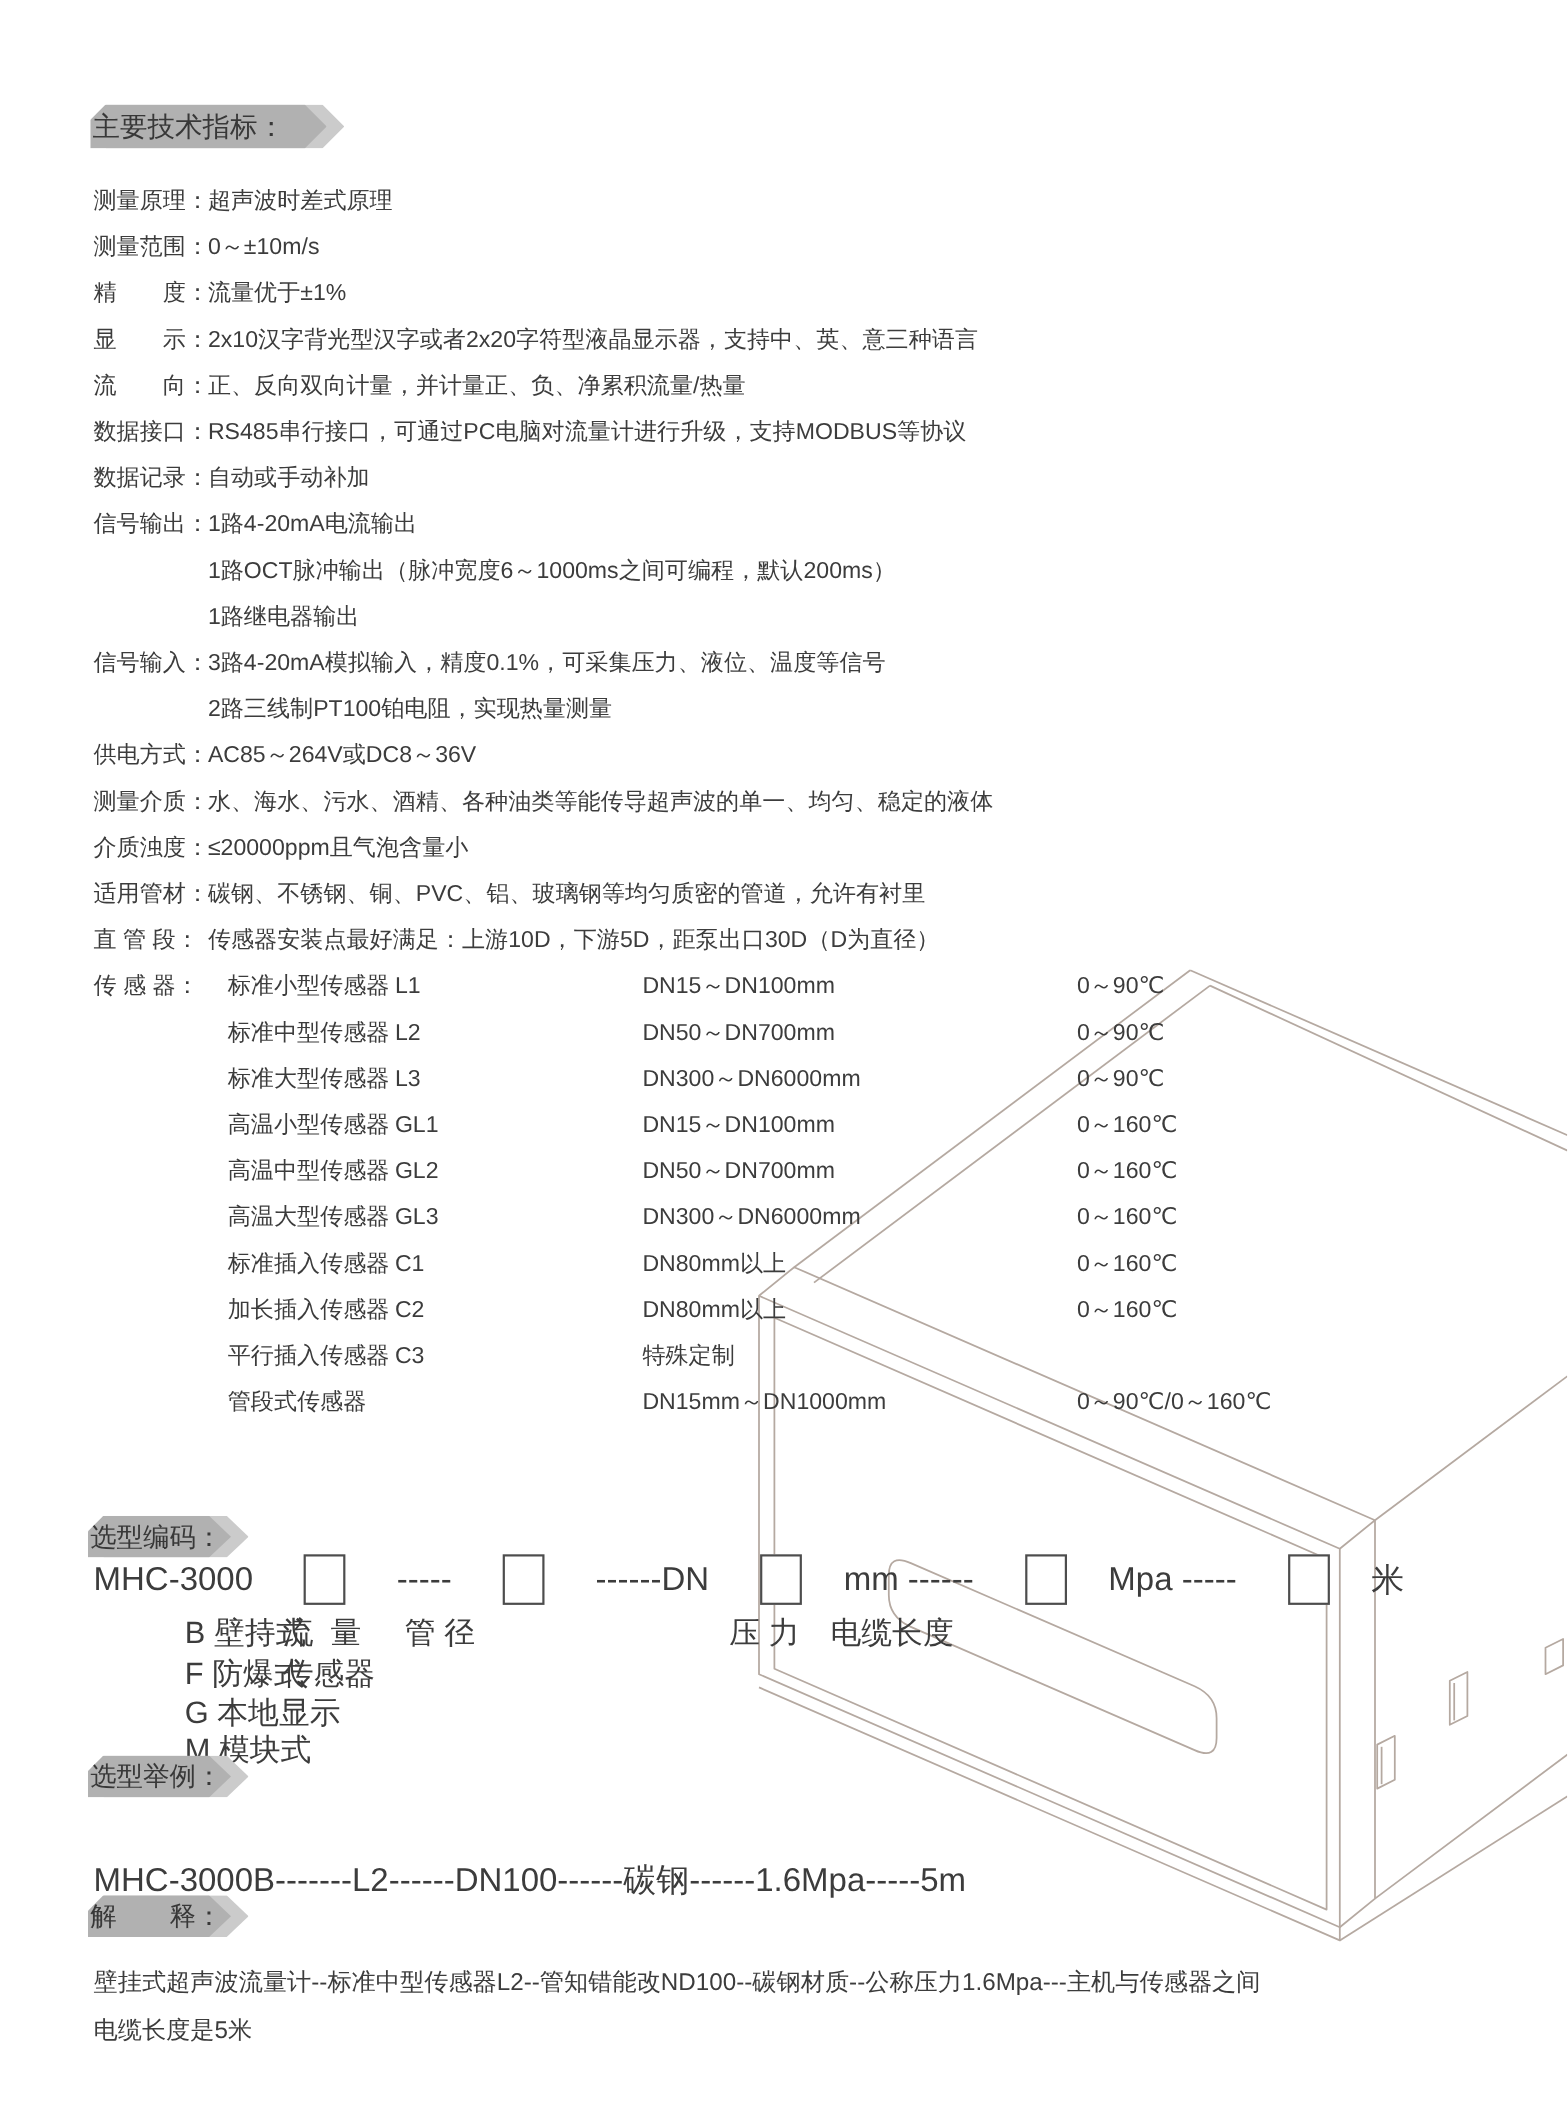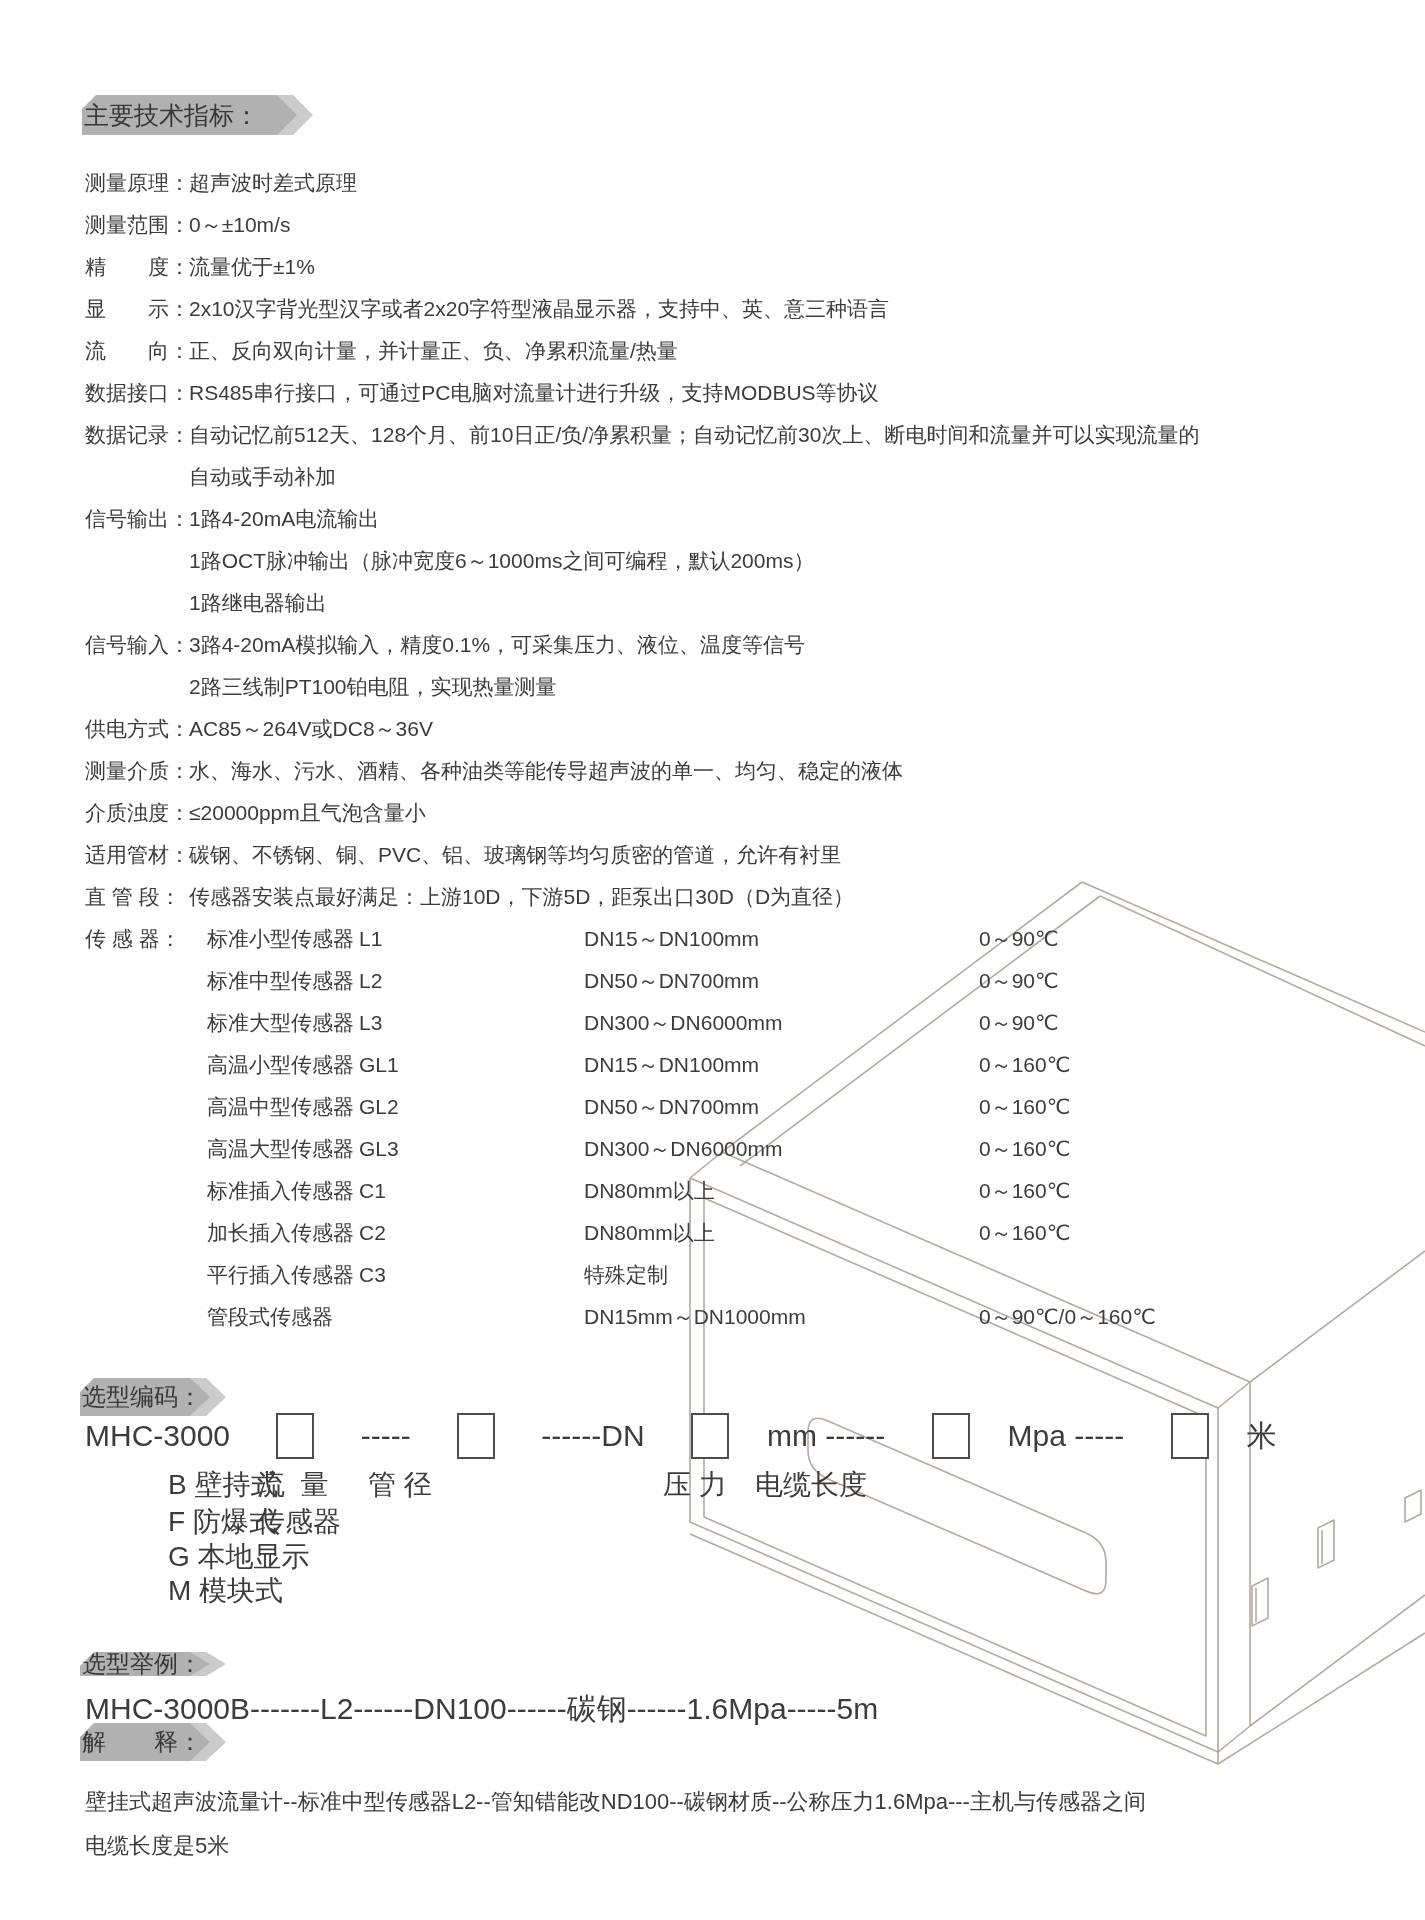--- a/index.html
+++ b/index.html
@@ -106,21 +106,20 @@
       <div class="spec-row">
         <span class="spec-label">流　　向：</span>
         <div class="spec-line">正、反向双向计量，并计量正、负、净累积流量/热量</div>
       </div>
       <div class="spec-row">
         <span class="spec-label">数据接口：</span>
         <div class="spec-line">RS485串行接口，可通过PC电脑对流量计进行升级，支持MODBUS等协议</div>
       </div>
       <div class="spec-row">
         <span class="spec-label">数据记录：</span>
-        <div class="spec-line">自动记忆前512天、128个月、前10日正/负/净累积量；自动记忆前30次上、断电时间和流量并可以实现流量的</div>
         <div class="spec-line">自动或手动补加</div>
       </div>
       <div class="spec-row">
         <span class="spec-label">信号输出：</span>
         <div class="spec-line">1路4-20mA电流输出</div>
         <div class="spec-line">1路OCT脉冲输出（脉冲宽度6～1000ms之间可编程，默认200ms）</div>
         <div class="spec-line">1路继电器输出</div>
       </div>
       <div class="spec-row">
         <span class="spec-label">信号输入：</span>
@@ -236,21 +235,21 @@
   <span class="lg" style="left:168px;top:1466px">B 壁持式</span>
   <span class="lg" style="left:257px;top:1466px">流  量</span>
   <span class="lg" style="left:368px;top:1466px">管 径</span>
   <span class="lg" style="left:663px;top:1466px">压 力</span>
   <span class="lg" style="left:755px;top:1466px">电缆长度</span>
   <span class="lg" style="left:168px;top:1503px">F 防爆式</span>
   <span class="lg" style="left:257px;top:1503px">传感器</span>
   <span class="lg" style="left:168px;top:1538px">G 本地显示</span>
   <span class="lg" style="left:168px;top:1572px">M 模块式</span>
 
-  <div class="banner banner-sm" style="left:80px;top:1652px;width:130px;height:24px">
+  <div class="banner banner-sm" style="left:80px;top:1596px;width:130px;height:38px">
     <div class="sh"></div>
     <div class="mn">
         <span>选型举例：</span>
       </div>
   </div>
 
   <div class="example-line">MHC-3000B-------L2------DN100------碳钢------1.6Mpa-----5m</div>
 
   <div class="banner banner-sm" style="left:80px;top:1723px;width:130px;height:38px">
     <div class="sh"></div>

